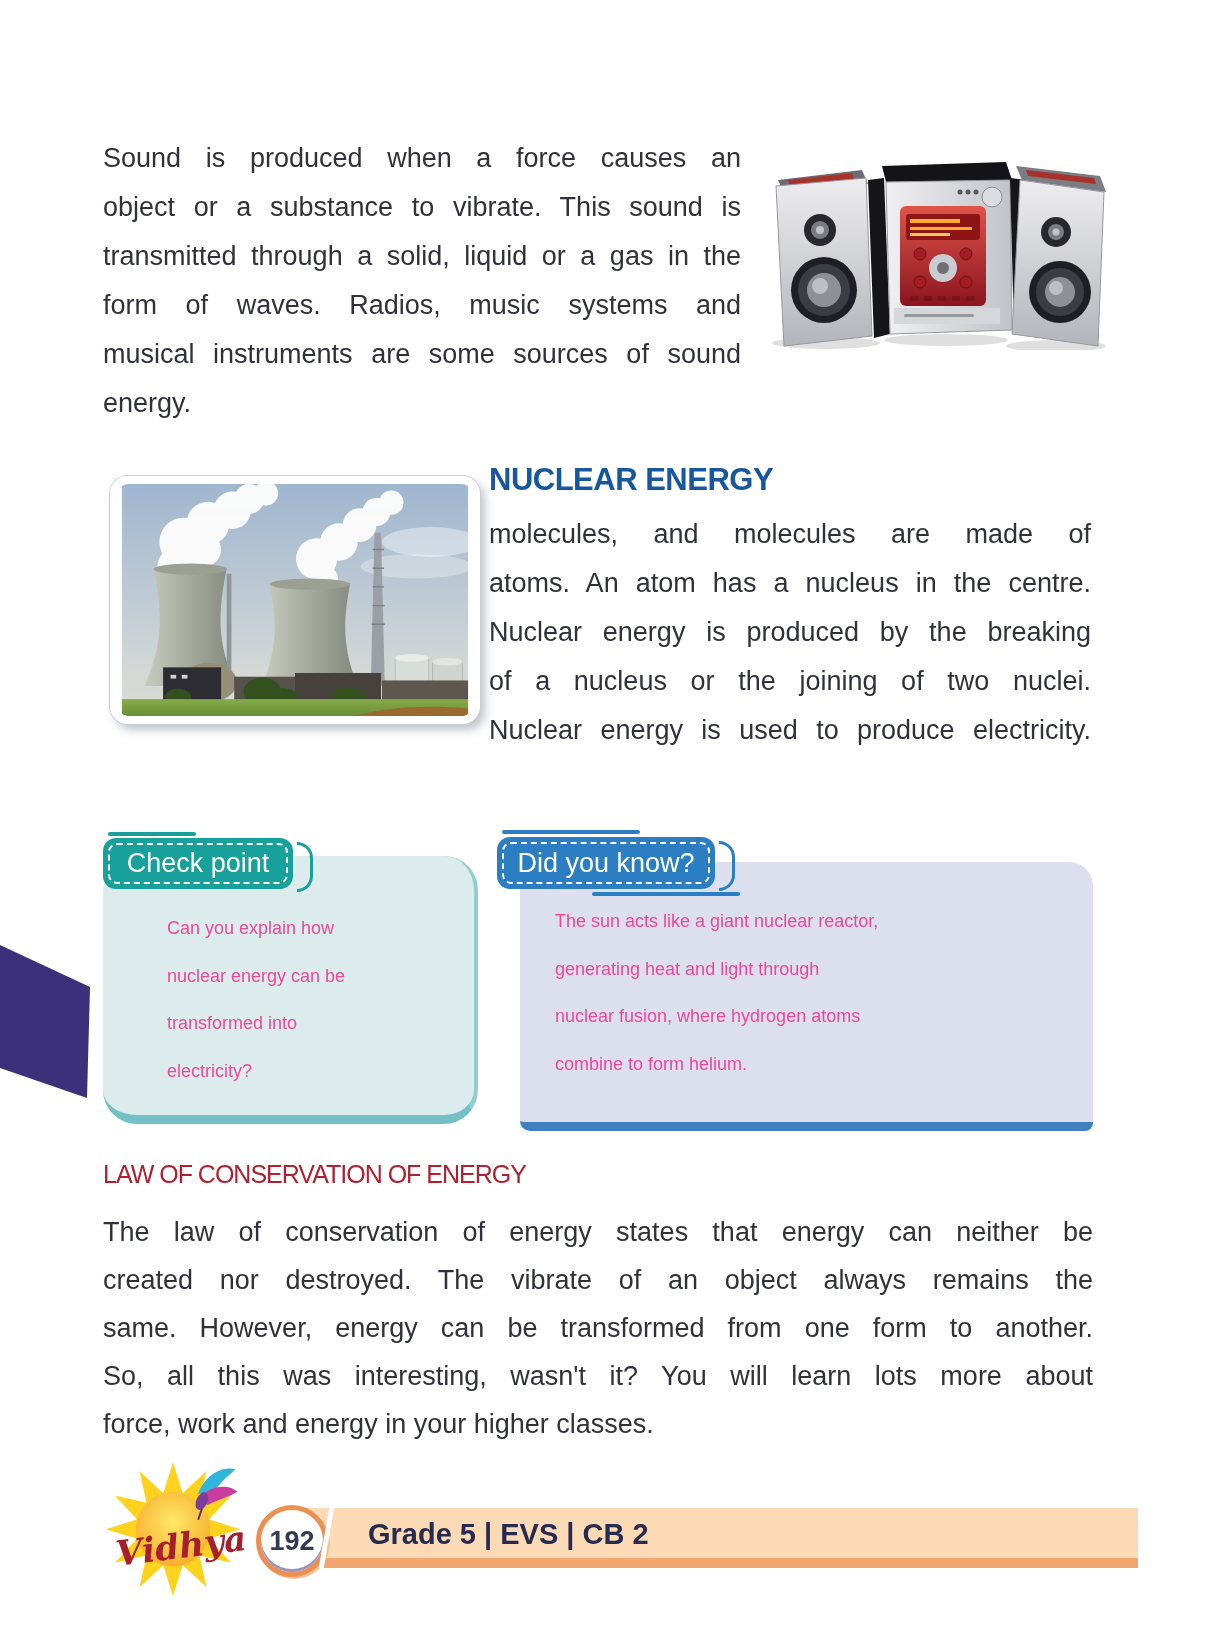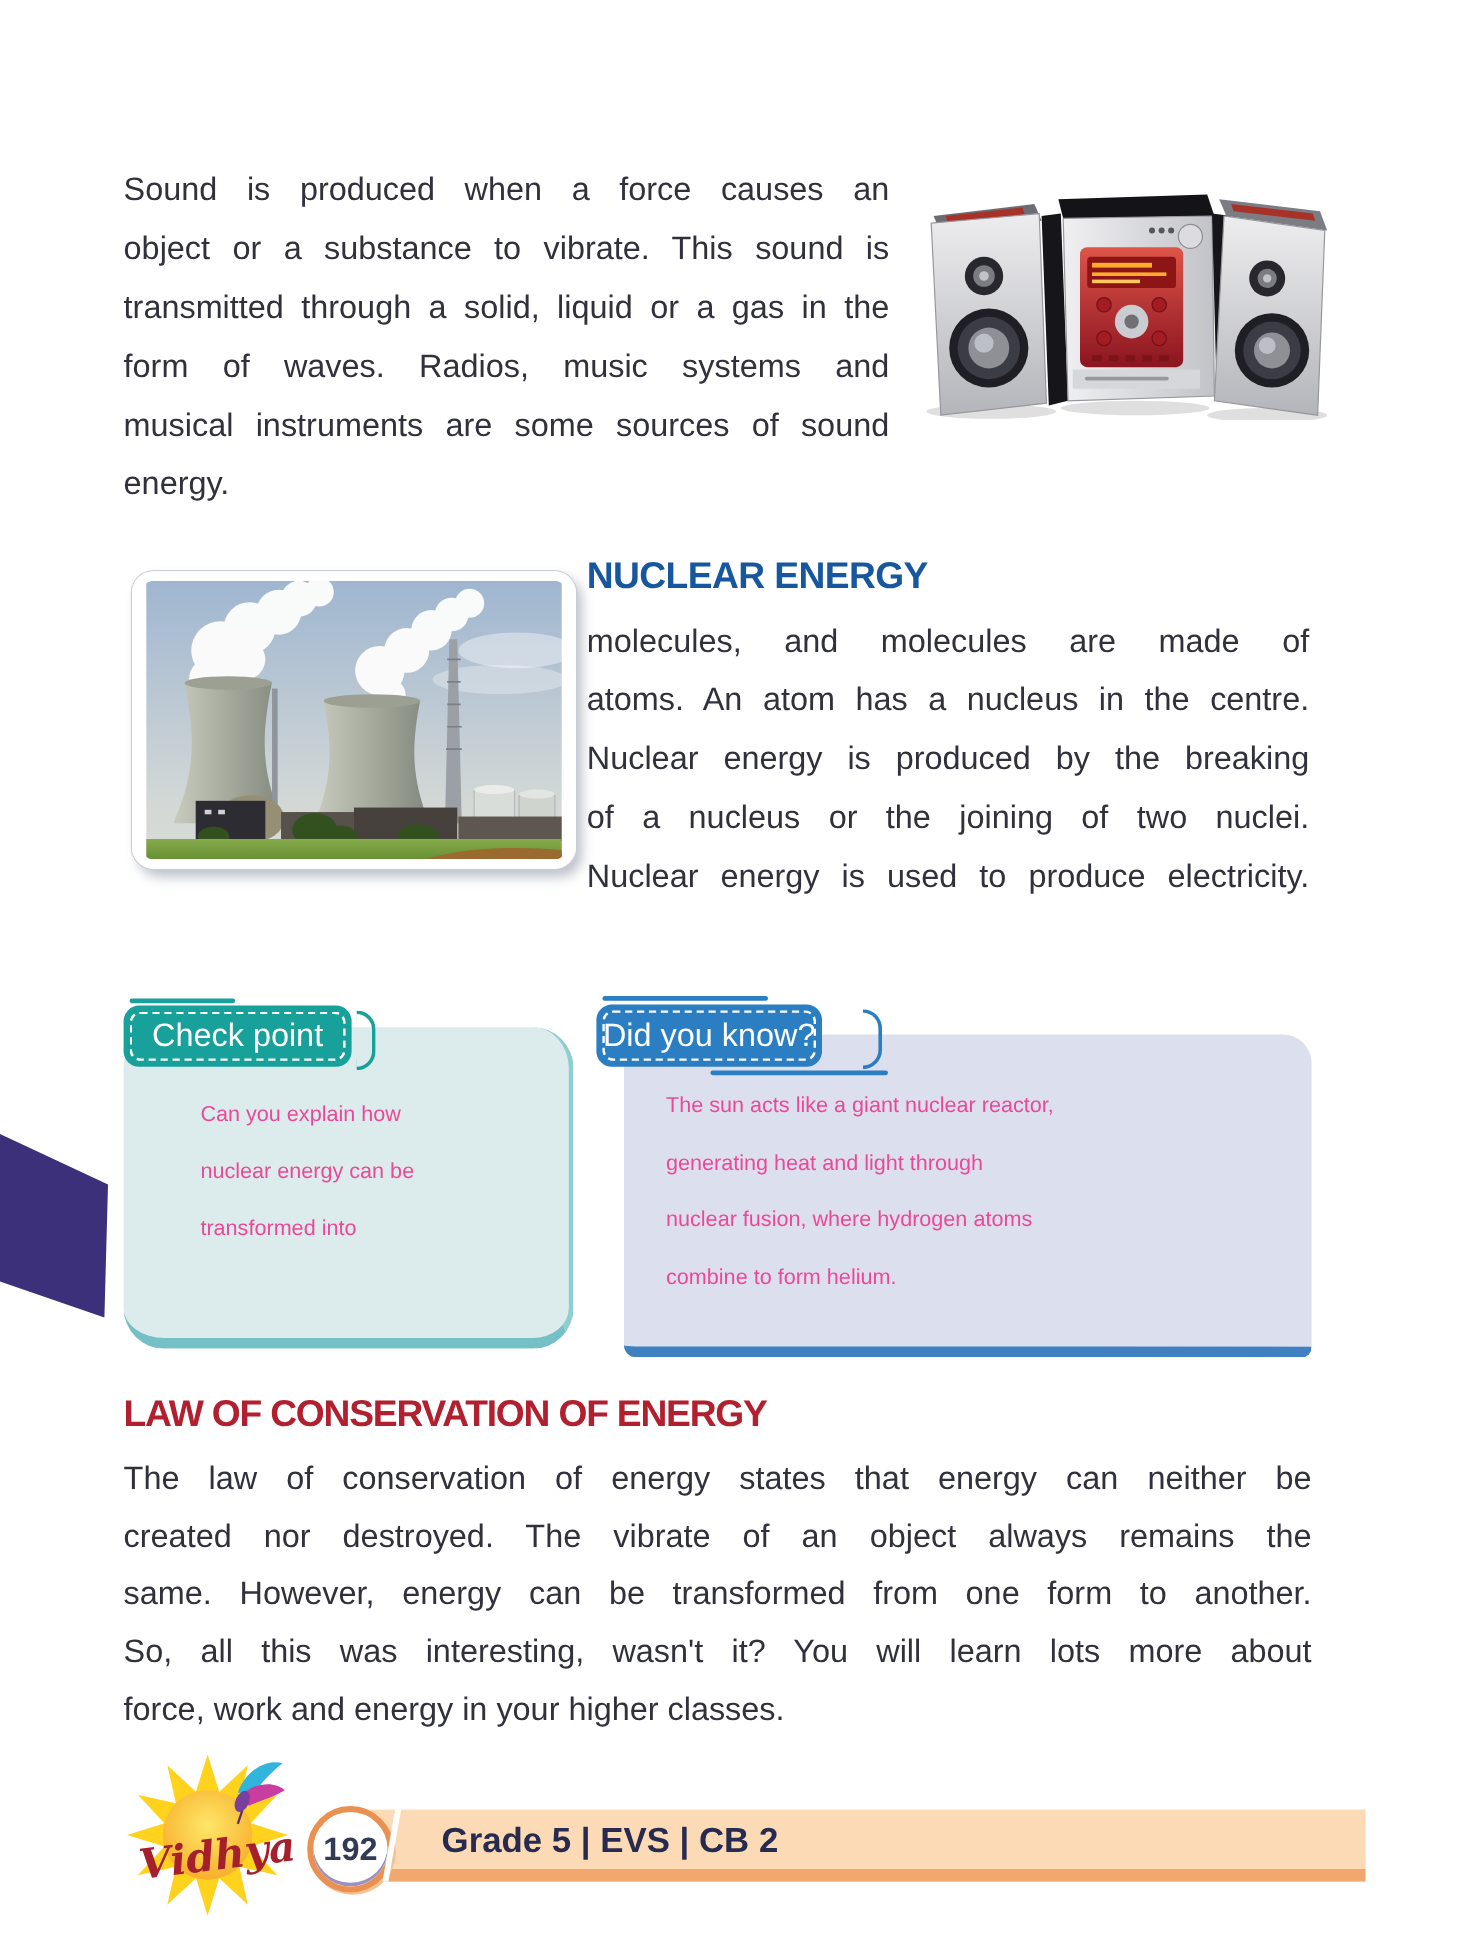--- a/index.html
+++ b/index.html
@@ -1,21 +1,21 @@
 <!DOCTYPE html>
 <html><head>
 <meta charset="utf-8">
 <style>
   html,body{margin:0;padding:0;background:#ffffff;}
   #page{position:relative;width:1223px;height:1625px;background:#ffffff;overflow:hidden;
         font-family:"Liberation Sans",sans-serif;color:#2f303a;}
   .abs{position:absolute;}
   
   .h-blue{font-weight:bold;font-size:31px;letter-spacing:-0.5px;color:#17579e;}
-  .h-red{font-weight:bold;font-size:31px;letter-spacing:-1px;color:#b1202e;}
+  .h-red{font-weight:normal;font-size:25px;letter-spacing:-1px;color:#b1202e;}
   
   .para{font-size:27px;line-height:49px;color:#30313b;}
   .tline{text-align:justify;text-align-last:justify;}
   .tline.last{text-align-last:left;}
   
   .cbox{border-radius:34px;background:#dcecec;border-bottom:9px solid #74c0c6;border-right:4px solid #8fcdd1;}
   .dbox{border-radius:24px 24px 8px 10px;background:#dcdfee;border-bottom:9px solid #3f80c0;}
   .boxtext{font-size:18px;line-height:47.5px;color:#ec4899;}
   .bline{text-align:left;}
   .tag{display:flex;align-items:center;justify-content:center;color:#fff;font-weight:normal;
@@ -218,26 +218,27 @@
   <div class="abs cbox" style="left:103px;top:856px;width:371px;height:259px;"></div>
   <div class="abs deco" style="left:108px;top:832px;width:88px;background:#18a09a;"></div>
   <div class="abs tag tag-teal" style="left:103px;top:838px;width:190px;height:51px;">
     <span>Check point</span>
   </div>
   <div class="tail" style="left:297px;top:842px;"></div>
   <div class="abs boxtext" style="left:167px;top:905px;width:290px;">
     <div class="bline">Can you explain how</div>
     <div class="bline">nuclear energy can be</div>
     <div class="bline">transformed into</div>
+    <div class="bline">electricity?</div>
   </div>
 
   <div class="abs dbox" style="left:520px;top:862px;width:573px;height:260px;"></div>
   <div class="abs deco" style="left:502px;top:830px;width:138px;background:#2b7ec2;"></div>
   <div class="abs deco" style="left:592px;top:892px;width:148px;background:#2b7ec2;"></div>
-  <div class="abs tag tag-blue" style="left:497px;top:837px;width:188px;height:52px;">
+  <div class="abs tag tag-blue" style="left:497px;top:837px;width:218px;height:52px;">
     <span>Did you know?</span>
   </div>
   <div class="tail blue" style="left:719px;top:841px;"></div>
   <div class="abs boxtext" style="left:555px;top:898px;width:520px;">
     <div class="bline">The sun acts like a giant nuclear reactor,</div>
     <div class="bline">generating heat and light through</div>
     <div class="bline">nuclear fusion, where hydrogen atoms</div>
     <div class="bline">combine to form helium.</div>
   </div>
 

